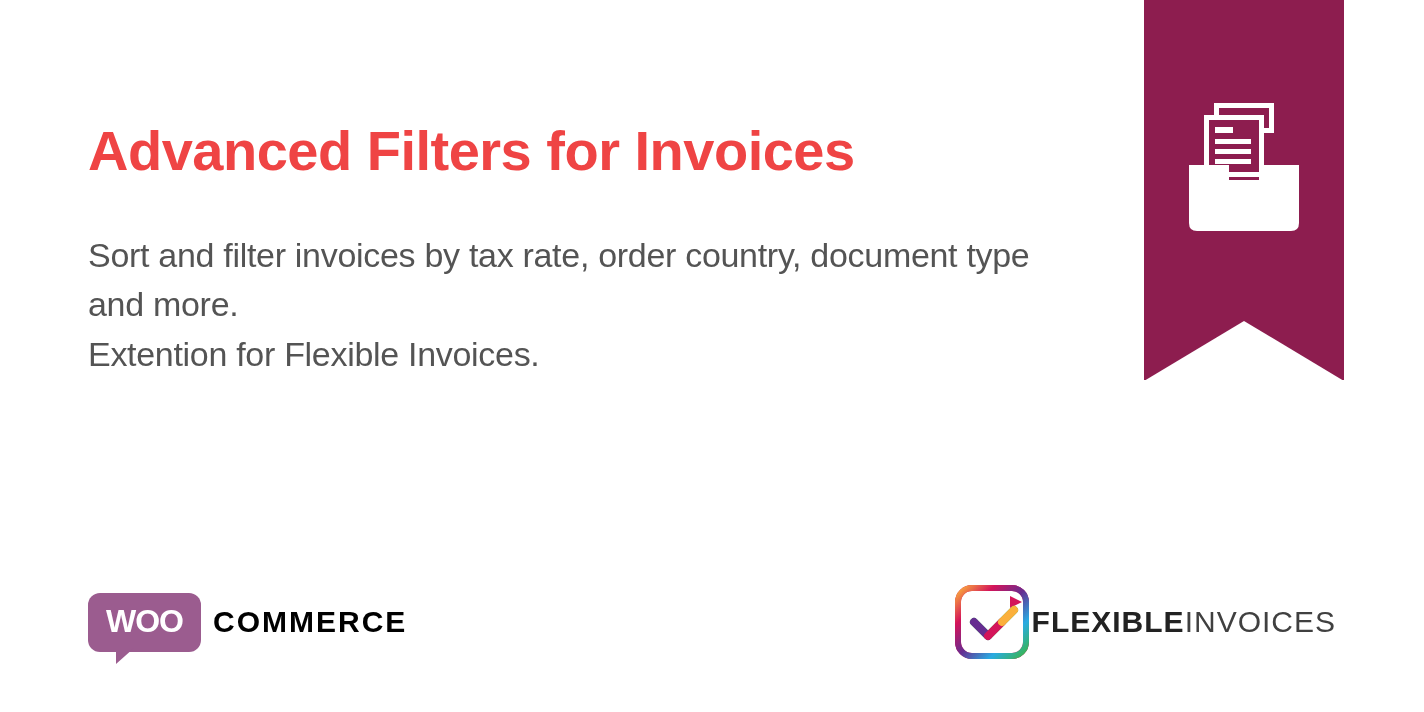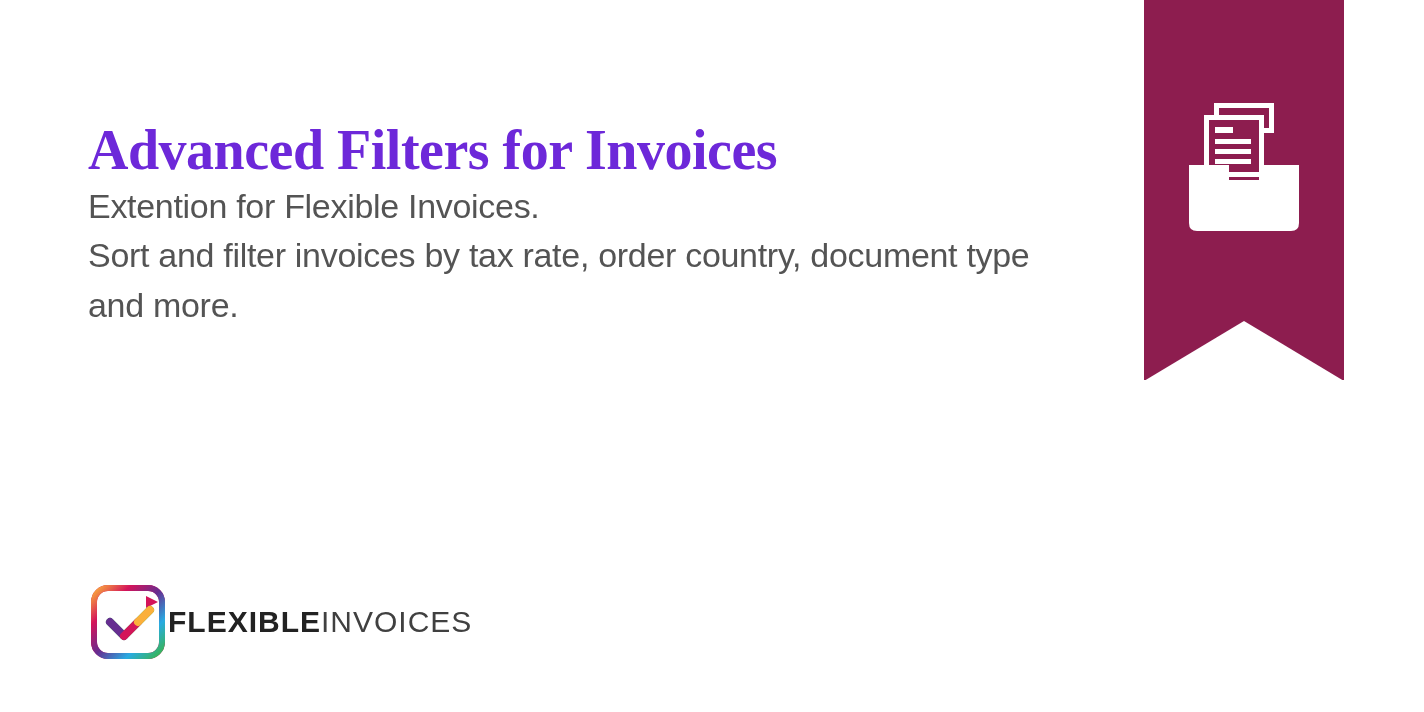--- a/index.html
+++ b/index.html
@@ -40,23 +40,23 @@
     }
     .content {
       position: absolute;
       top: 118px;
       left: 88px;
       right: 350px;
     }
     .heading {
       font-size: 56px;
       font-weight: 700;
-      color: #6d28d9;
+      color: #ef4444;
       letter-spacing: -0.5px;
-      font-family: Liberation Serif, serif;
+      margin-bottom: 48px;
     }
     .description {
       font-size: 34px;
       font-weight: 300;
       color: #545454;
       line-height: 1.45;
       letter-spacing: -0.3px;
     }
     .footer {
       position: absolute;
@@ -138,26 +138,30 @@
     <rect fill="#ffffff" x="36" y="44" width="36" height="5"></rect>
     <rect fill="#ffffff" x="36" y="54" width="36" height="5"></rect>
     <rect fill="#ffffff" x="36" y="64" width="36" height="5"></rect>
     <path fill="#ffffff" d="M 10 70 L 50 70 L 50 85 L 80 85 L 80 70 L 120 70 L 120 128 Q 120 136 112 136 L 18 136 Q 10 136 10 128 Z"></path>
   </svg>
 </div>
 
 <div class="content">
   <h1 class="heading">Advanced Filters for Invoices</h1>
   <div class="description">
+    <div>Sort and filter invoices by tax rate, order country, document type and more.</div>
     <div>Extention for Flexible Invoices.</div>
-    <div>Sort and filter invoices by tax rate, order country, document type and more.</div>
   </div>
 </div>
 
 <div class="footer">
+  <div class="woo-logo">
+    <div class="woo-bubble">WOO</div>
+    <div class="commerce-text">COMMERCE</div>
+  </div>
   <div class="flex-logo">
     <svg class="flex-checkbox" viewBox="0 0 80 80">
       <rect x="6" y="6" width="68" height="68" rx="14" fill="none" stroke="#d4145a" stroke-width="6"></rect>
       <rect x="6" y="6" width="68" height="68" rx="14" fill="none" stroke="url(#grad1)" stroke-width="6"></rect>
       <defs>
         <linearGradient id="grad1" x1="0%" y1="0%" x2="100%" y2="100%">
           <stop offset="0%" stop-color="#fbb03b"></stop>
           <stop offset="25%" stop-color="#d4145a"></stop>
           <stop offset="50%" stop-color="#662d91"></stop>
           <stop offset="75%" stop-color="#29abe2"></stop>

